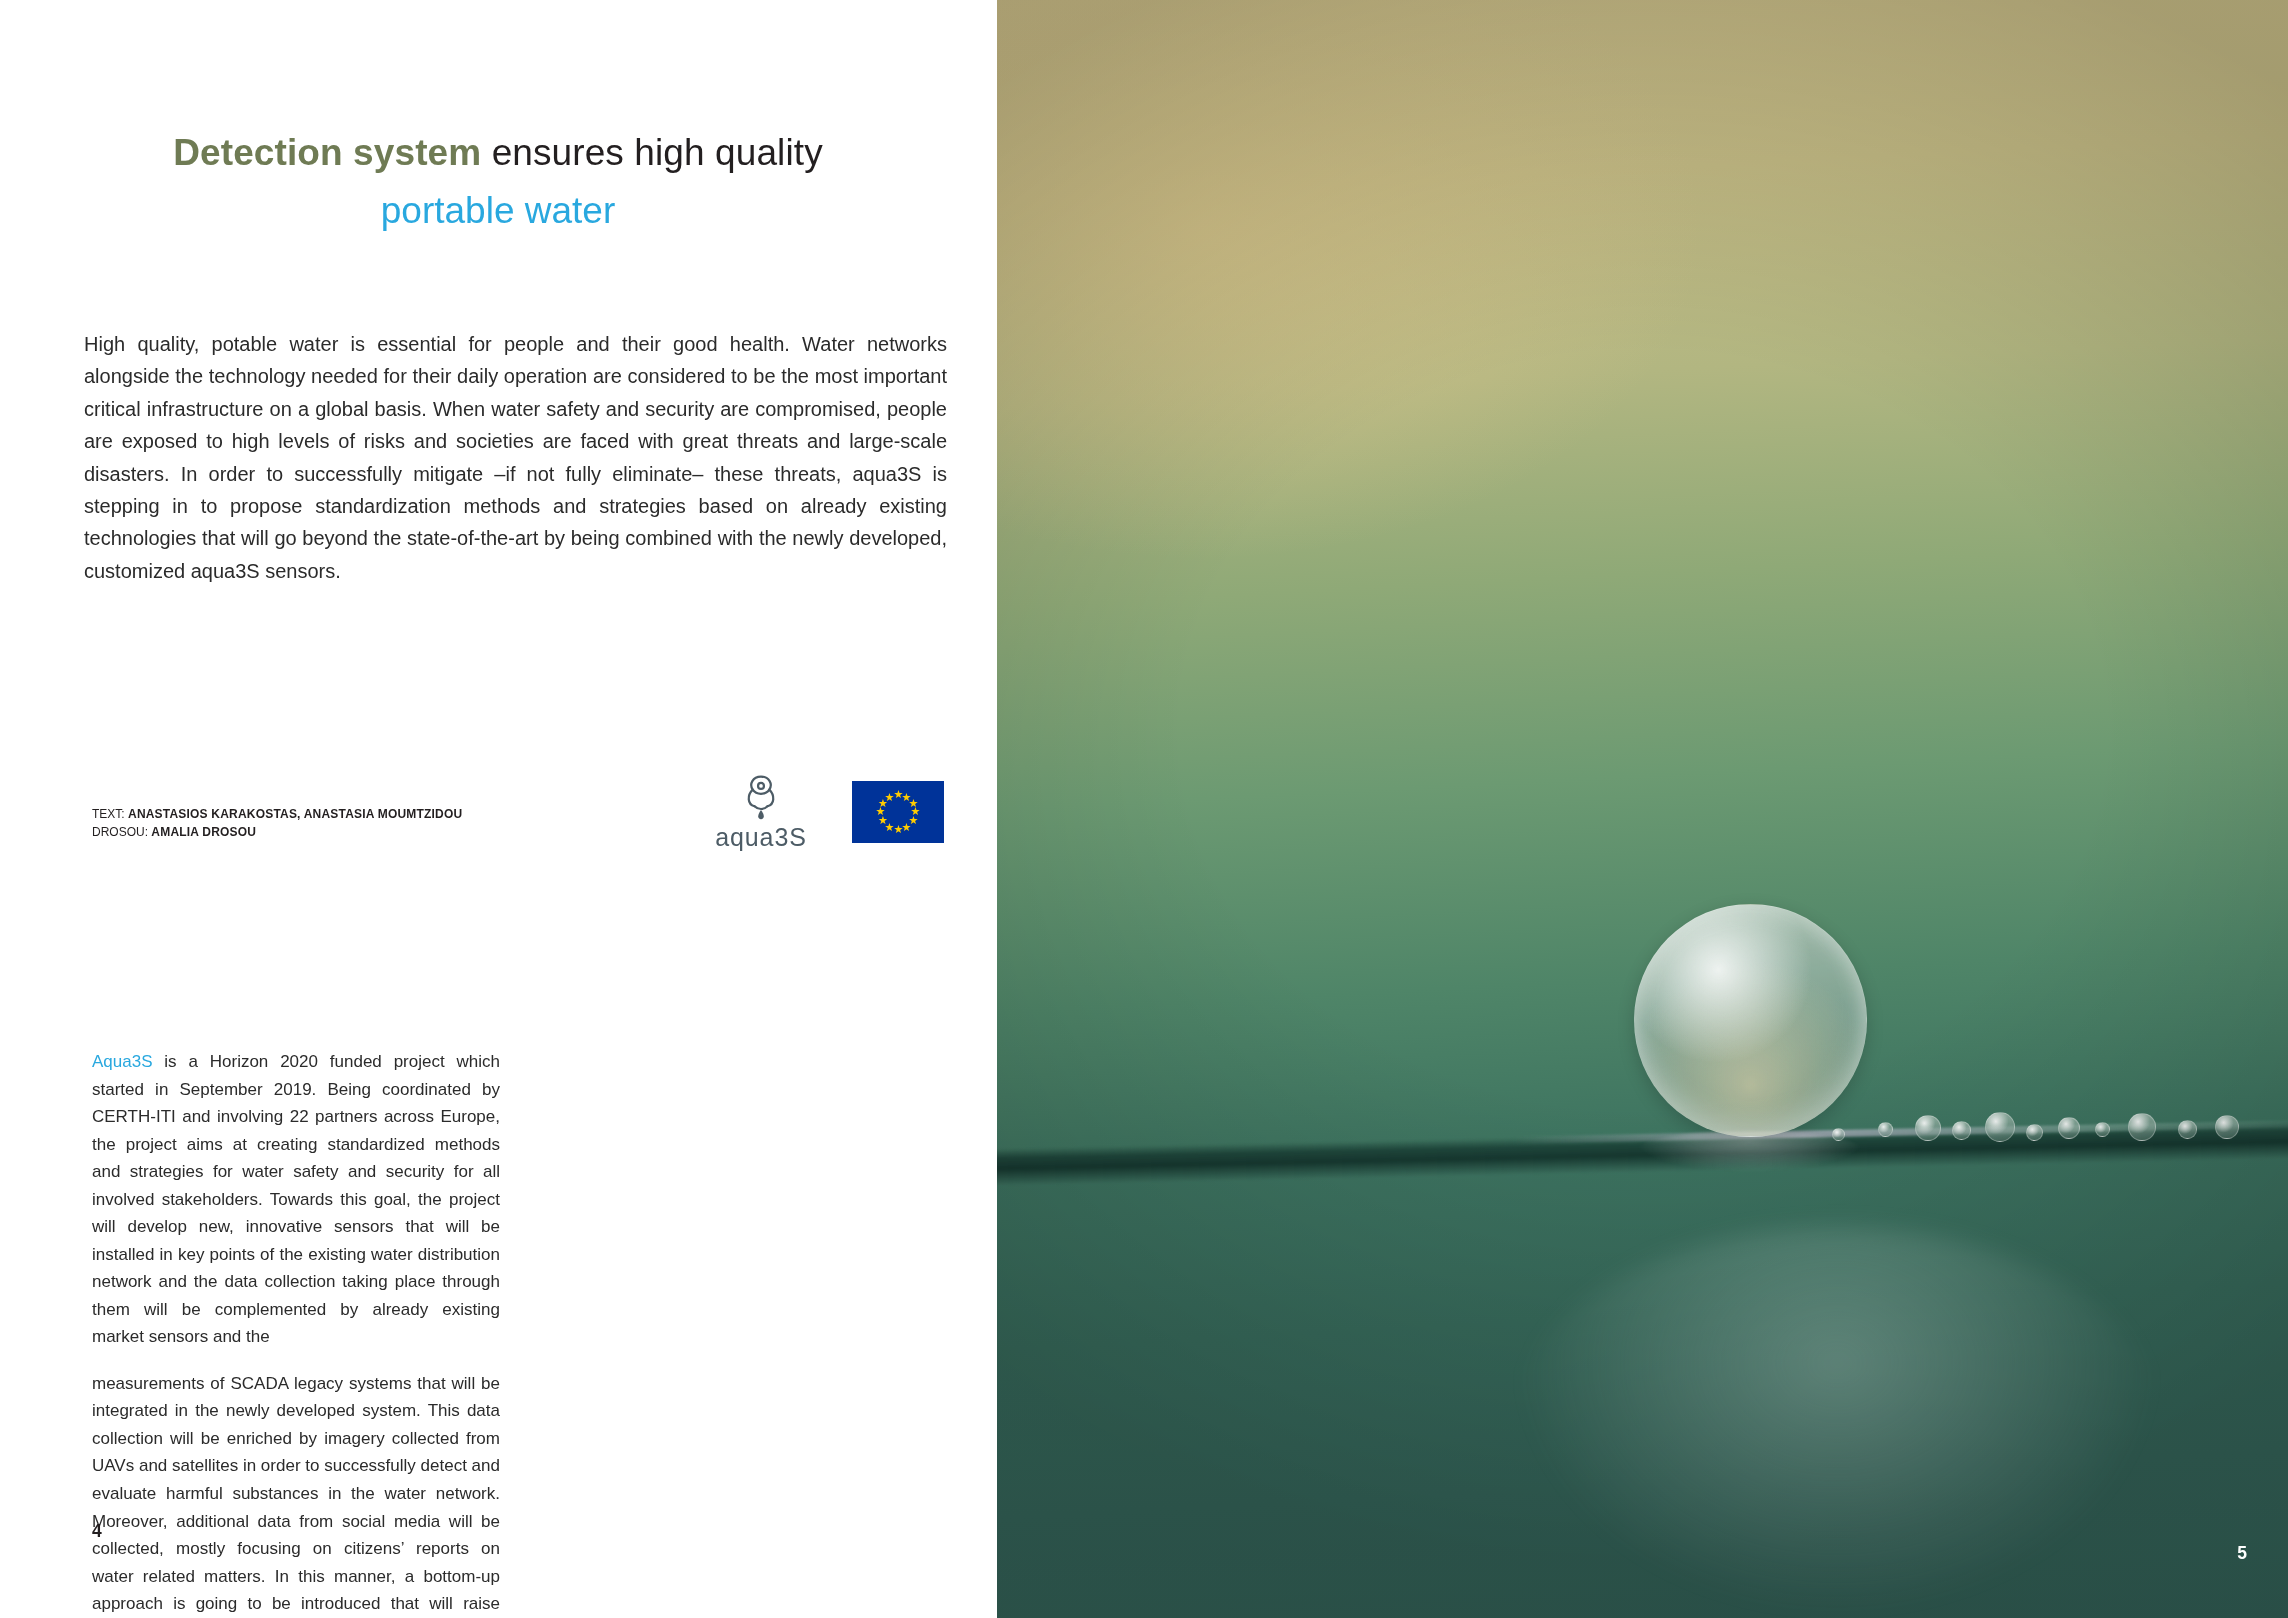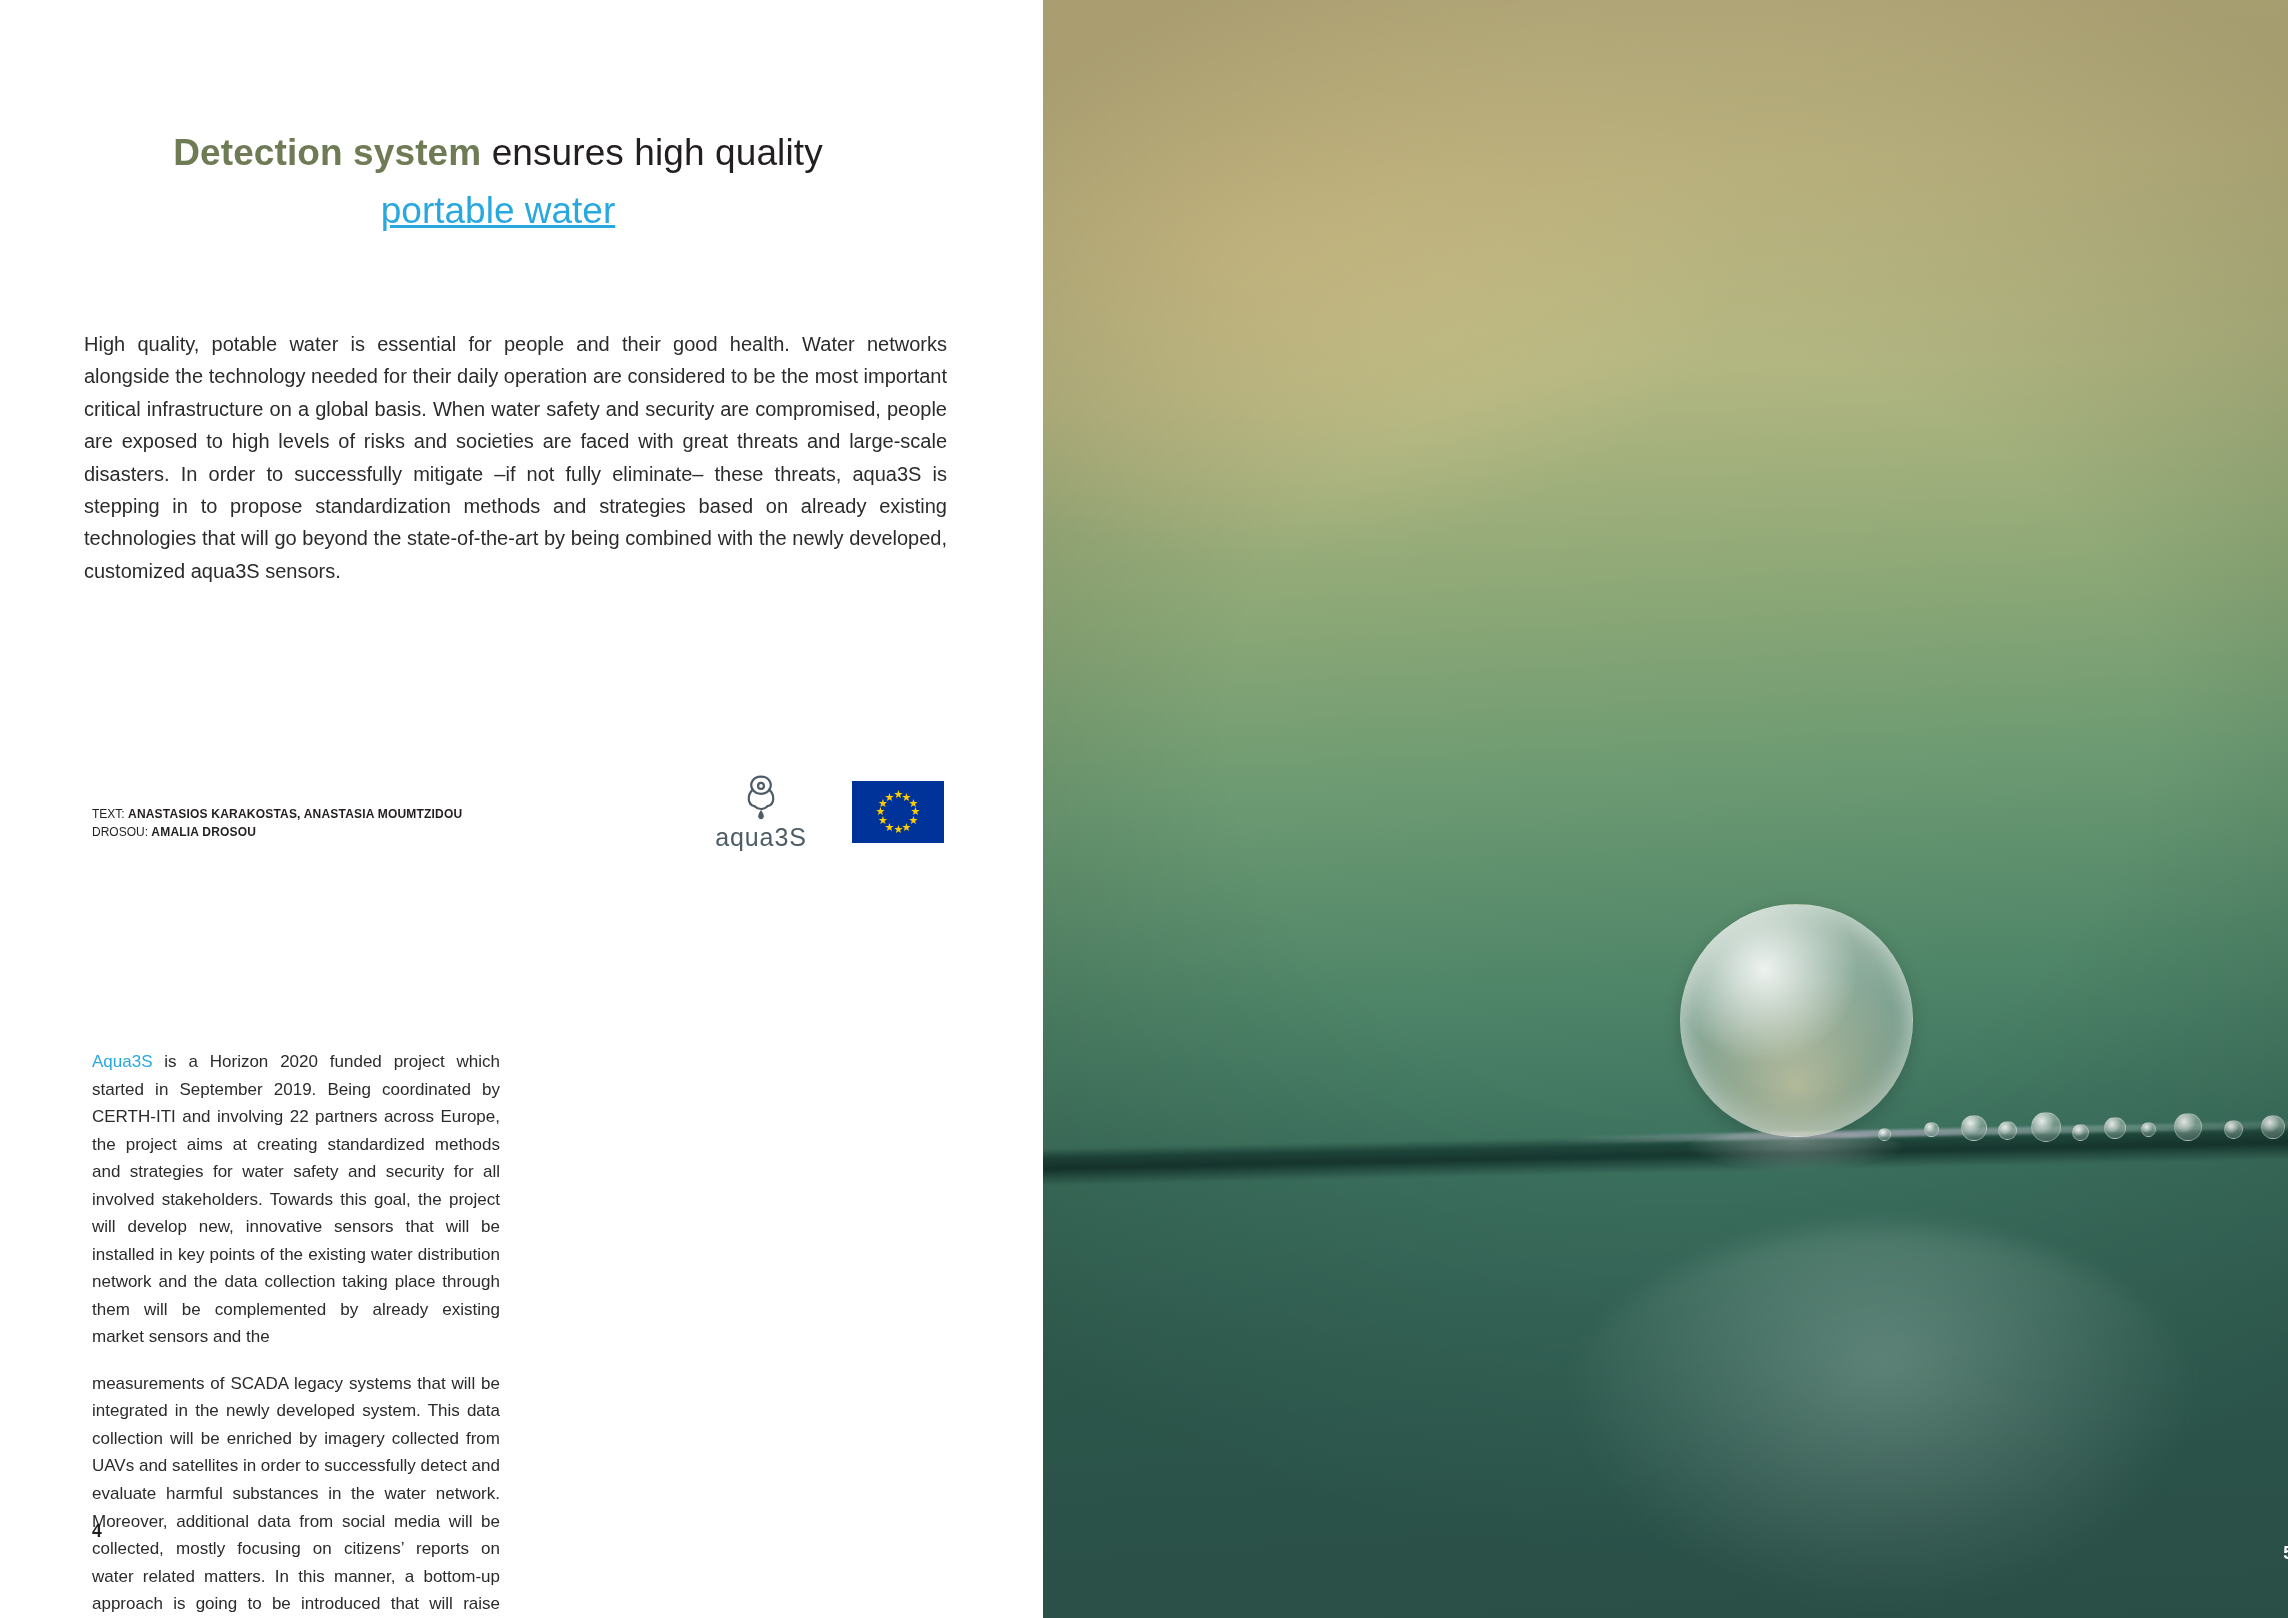--- a/index.html
+++ b/index.html
@@ -20,21 +20,20 @@
     display: flex;
   }
 
   
   .page-left {
     position: relative;
     width: 997px;
     height: 1371px;
     background: #ffffff;
     flex: 0 0 997px;
-    padding-left: 46px;
   }
 
   .headline {
     position: absolute;
     left: 92px;
     top: 129px;
     width: 812px;
     text-align: center;
     line-height: 1.32;
   }
@@ -44,21 +43,20 @@
     letter-spacing: 0.1px;
   }
   .headline .line1 .strong {
     font-weight: bold;
     color: #6f7b54;
   }
   .headline .line2 {
     font-size: 37px;
     color: #29a8df;
     margin-top: 9.2px;
-    text-decoration: underline;
   }
 
   .intro {
     position: absolute;
     left: 84px;
     top: 328px;
     width: 863px;
     font-size: 20px;
     line-height: 1.62;
     color: #2b2b2b;

